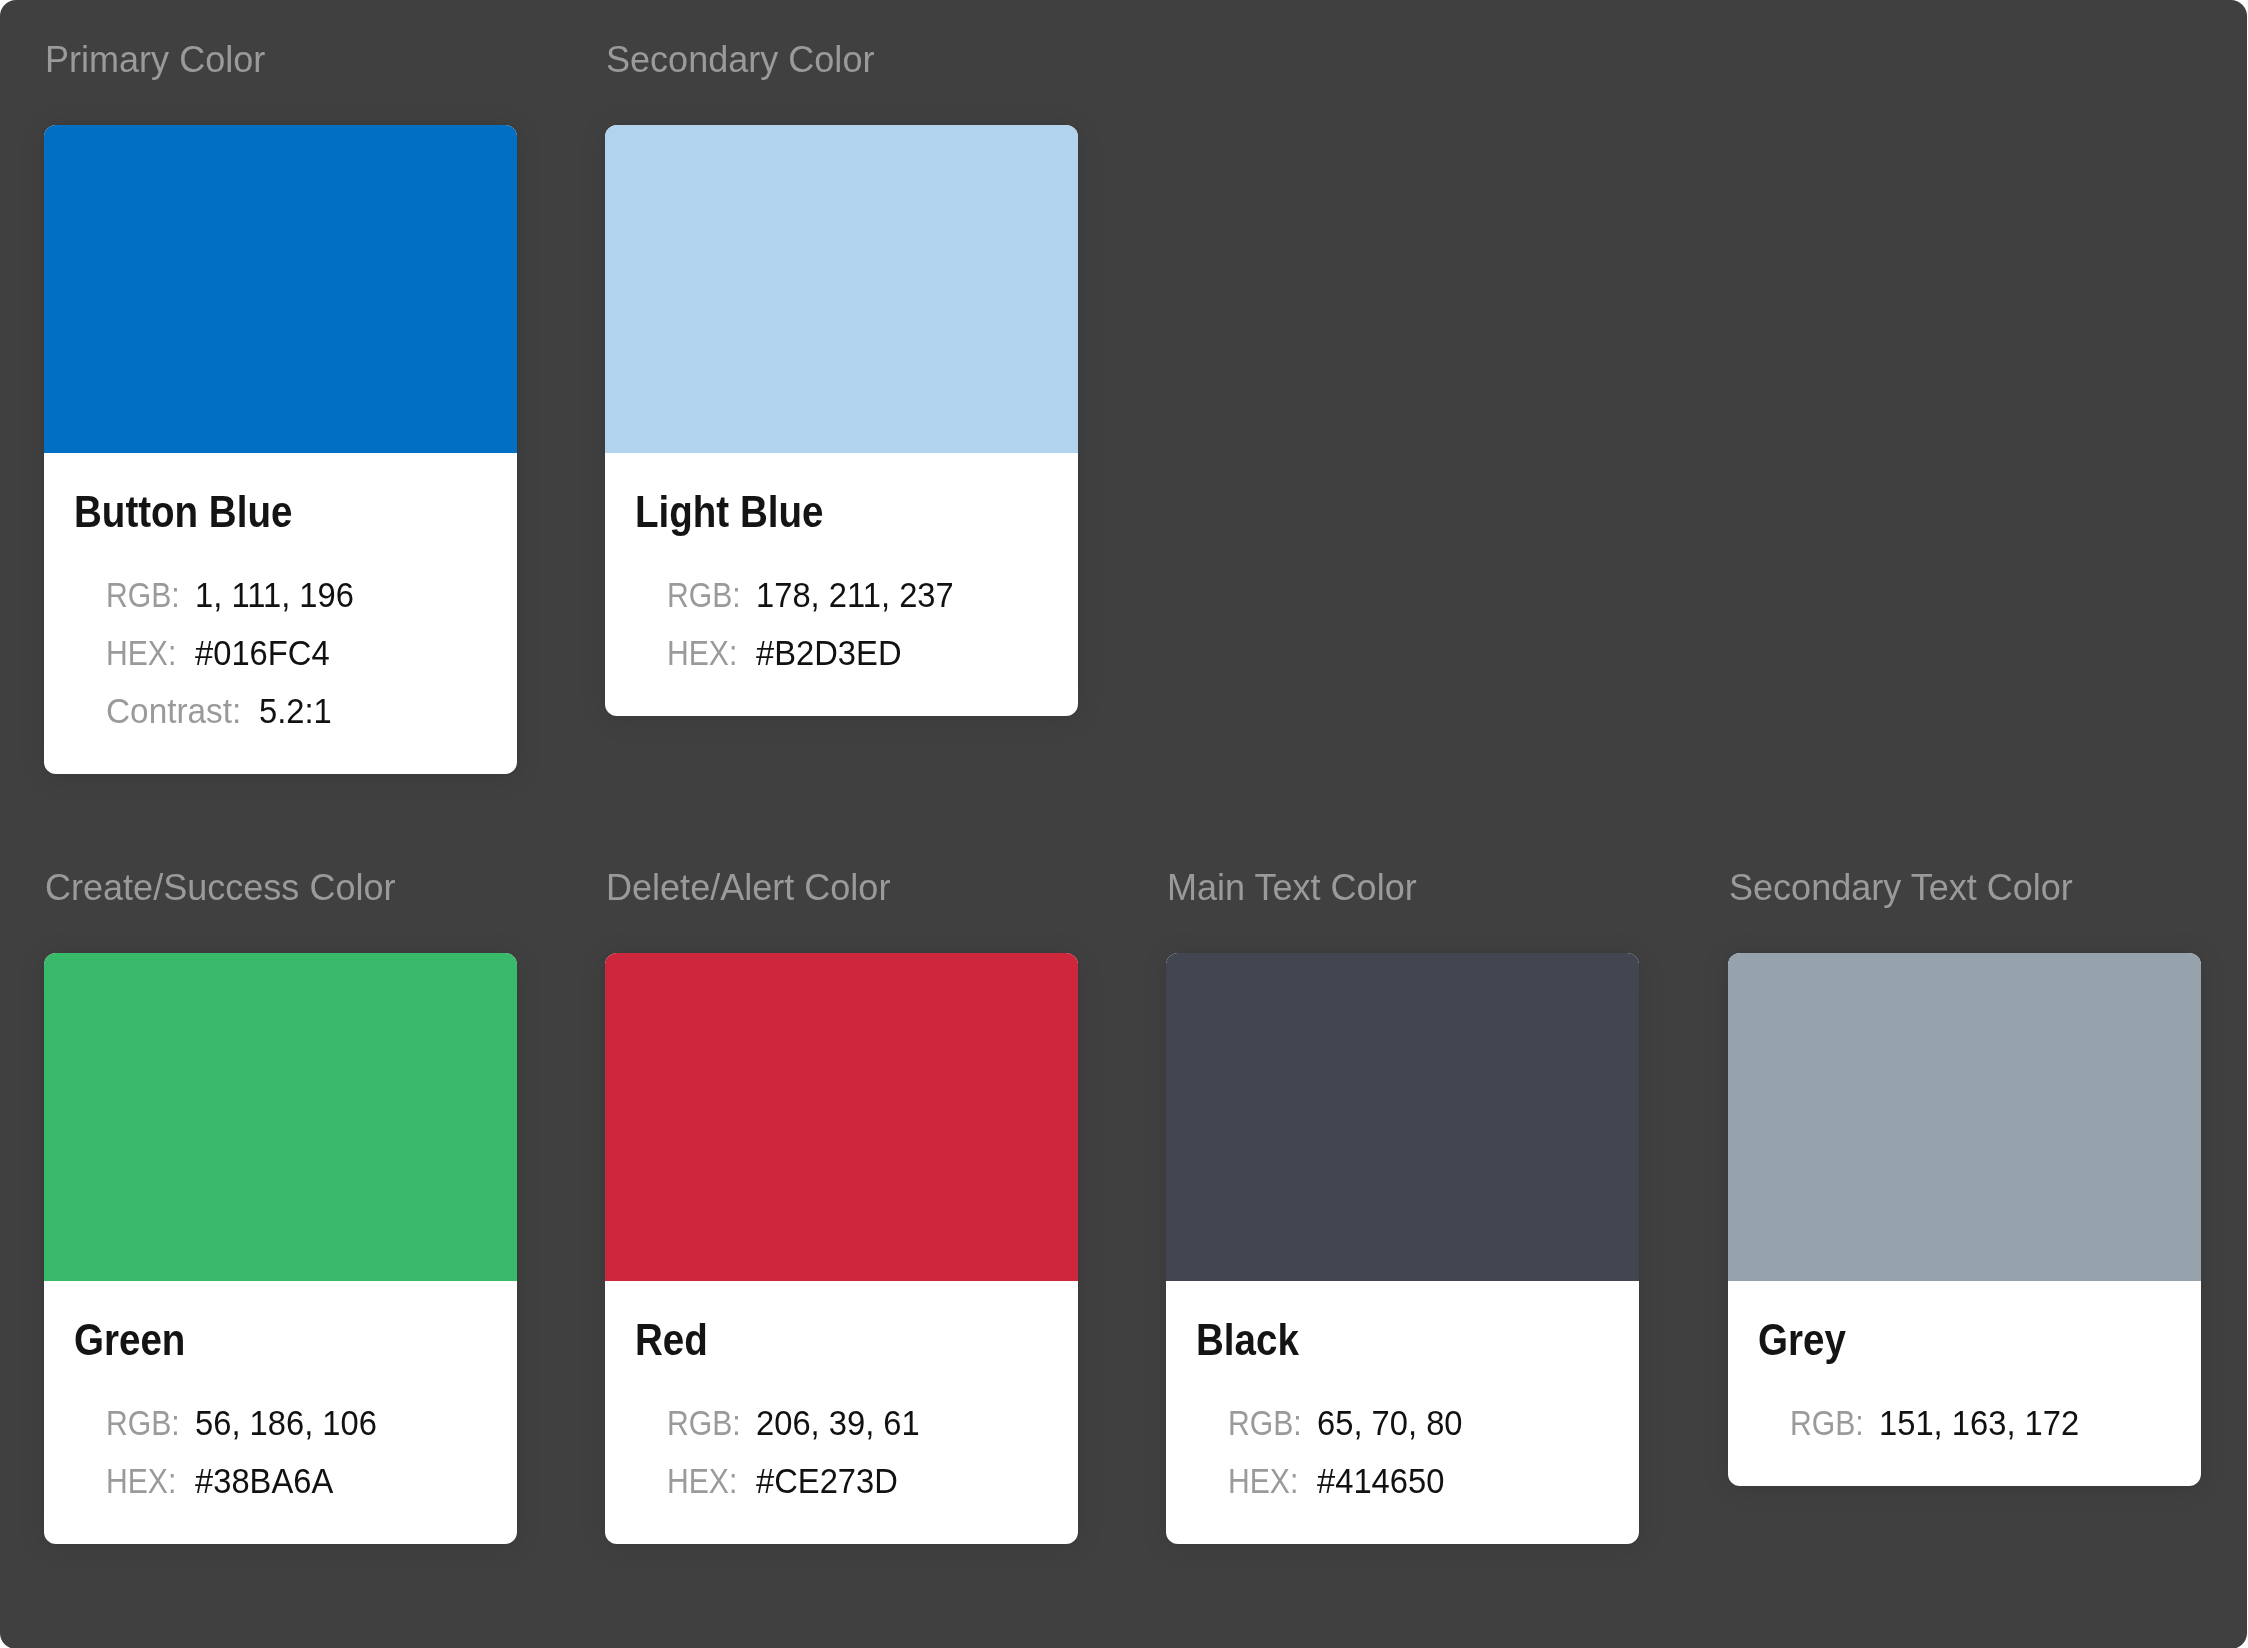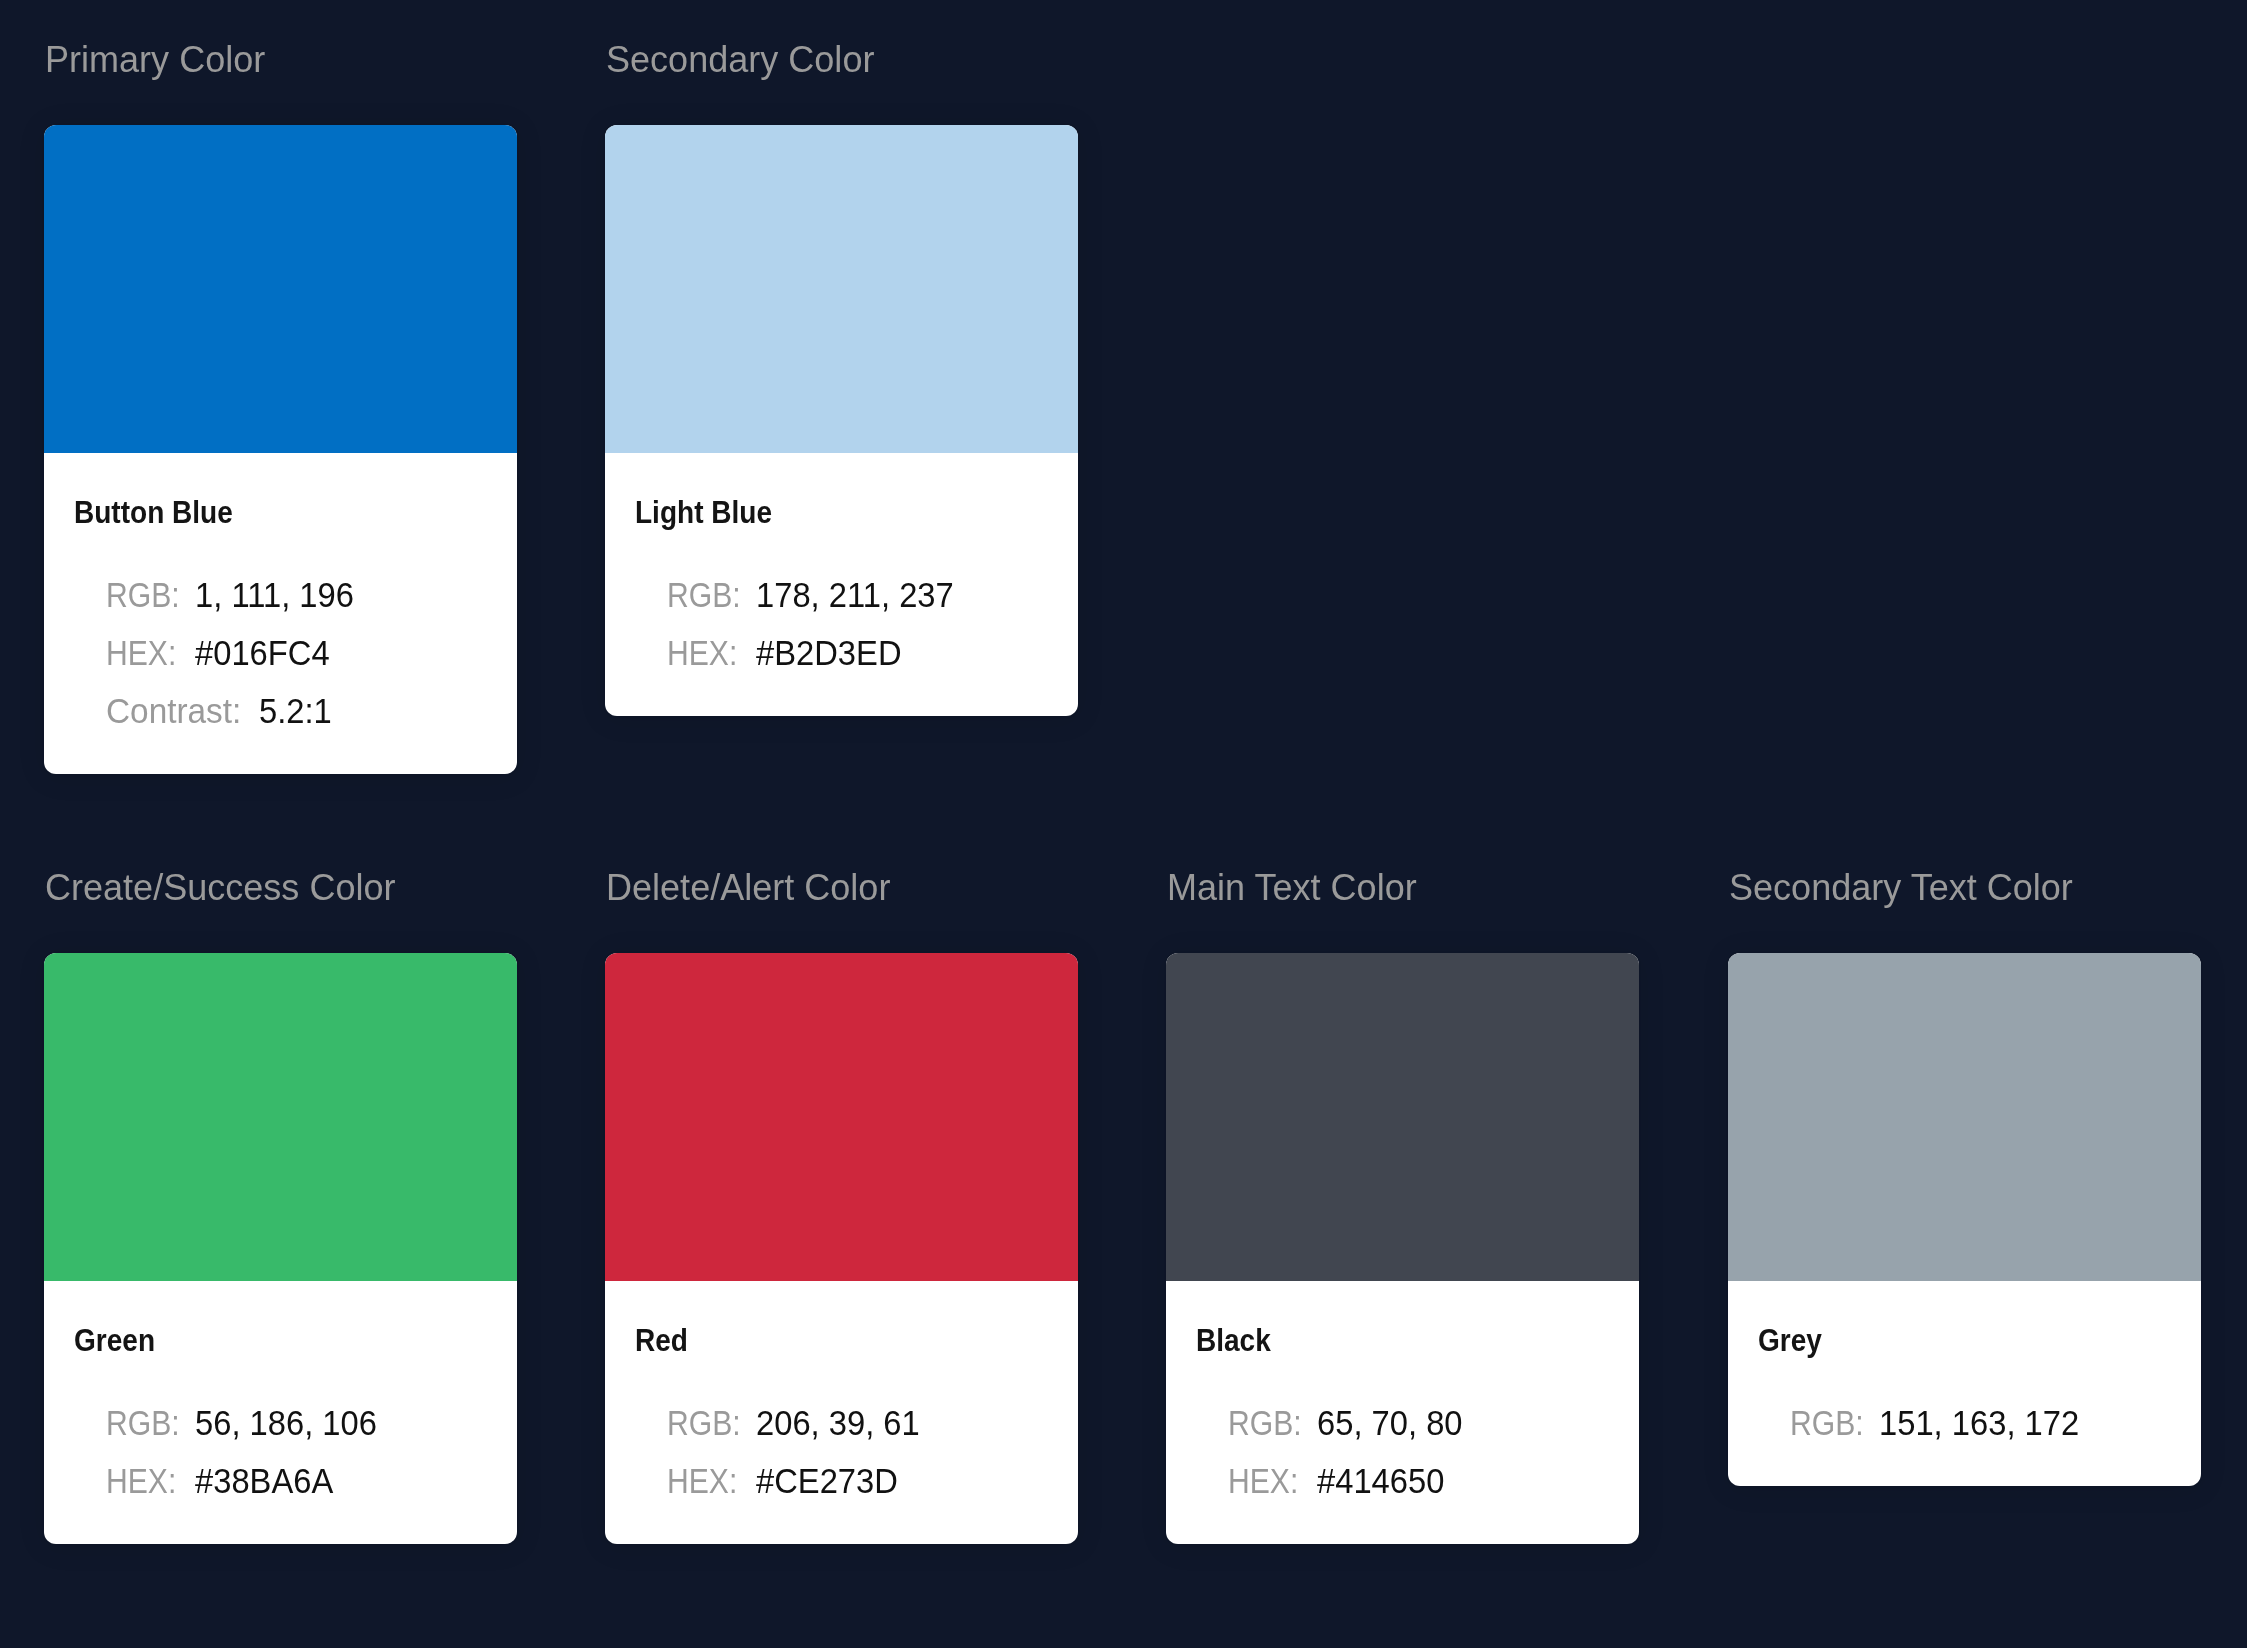--- a/index.html
+++ b/index.html
@@ -2,21 +2,21 @@
 <html style="font-size:15px"><head>
 <meta charset="utf-8">
 <style>
   html, body { margin:0; padding:0; }
   body {
     width: 2249px; height: 1649px;
     background: #ffffff;
     font-family: "Liberation Sans", sans-serif;
     overflow: hidden;
   }
-  .page { position: relative; width:2247px; height:1649px; background:#0f172a; }
+  .page { position: relative; width:2247px; height:1649px; background:#404040;border-radius:16px; }
   .row-block { position:absolute; left:0; width:2249px; }
   .row-primary   { top: 41px; }
   .row-secondary { top: 869px; }
   .cell { position:absolute; top:0; width:473px; }
   .c1 { left:   44px; }
   .c2 { left:  605px; }
   .c3 { left: 1166px; }
   .c4 { left: 1728px; }
 
   .group-label {
@@ -37,21 +37,21 @@
     width:473px;
     background:#ffffff;
     border-radius: 12px;
     box-shadow: 0 2.8px 28px rgba(0,0,0,0.105), 0 0.9px 3.7px rgba(0,0,0,0.03);
     overflow:hidden;
   }
   .swatch { height: 328px; width:100%; }
   .card-body { padding: 0 30px 34px 30px; }
 
   .color-name {
-    font-size: 32px;
+    font-size: 44px;
     font-weight: bold;
     color:#141414;
     line-height: 46px;
     height: 46px;
     padding-top: 36px;
     white-space:nowrap;
   }
   .color-name > span {
     display:inline-block; transform-origin: 0 50%;
     transform: scaleX(0.876); backface-visibility: hidden;

